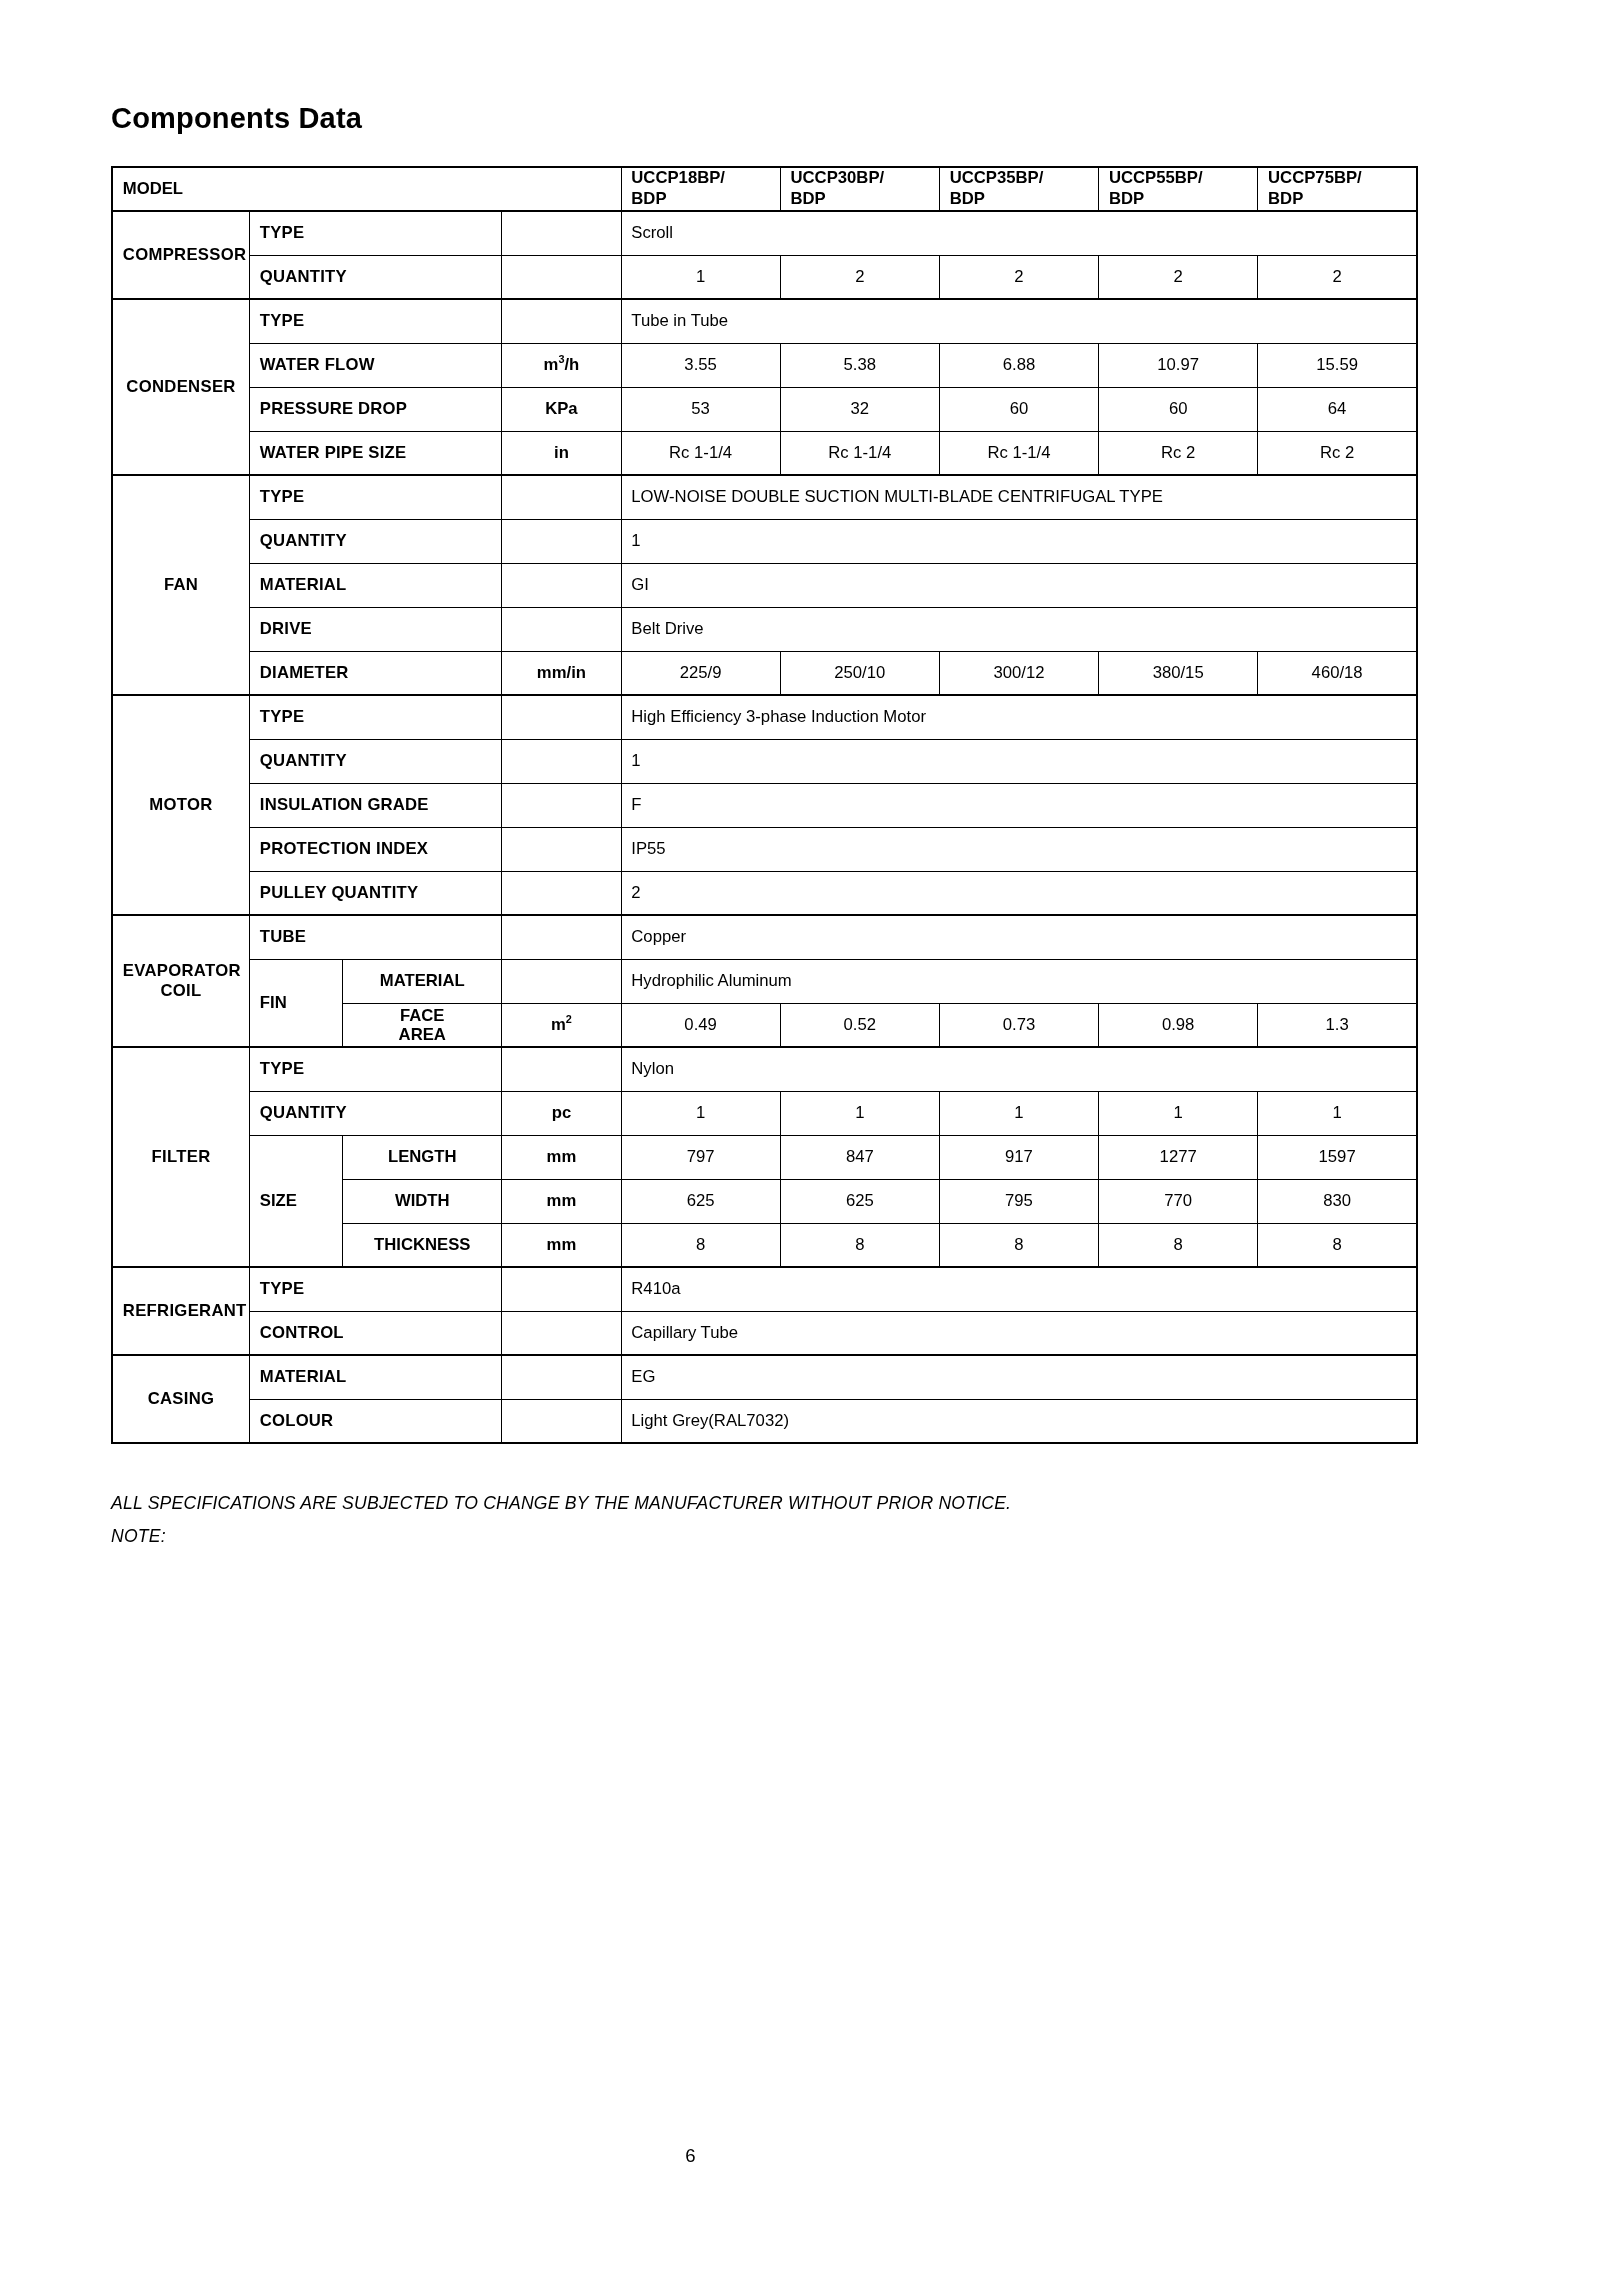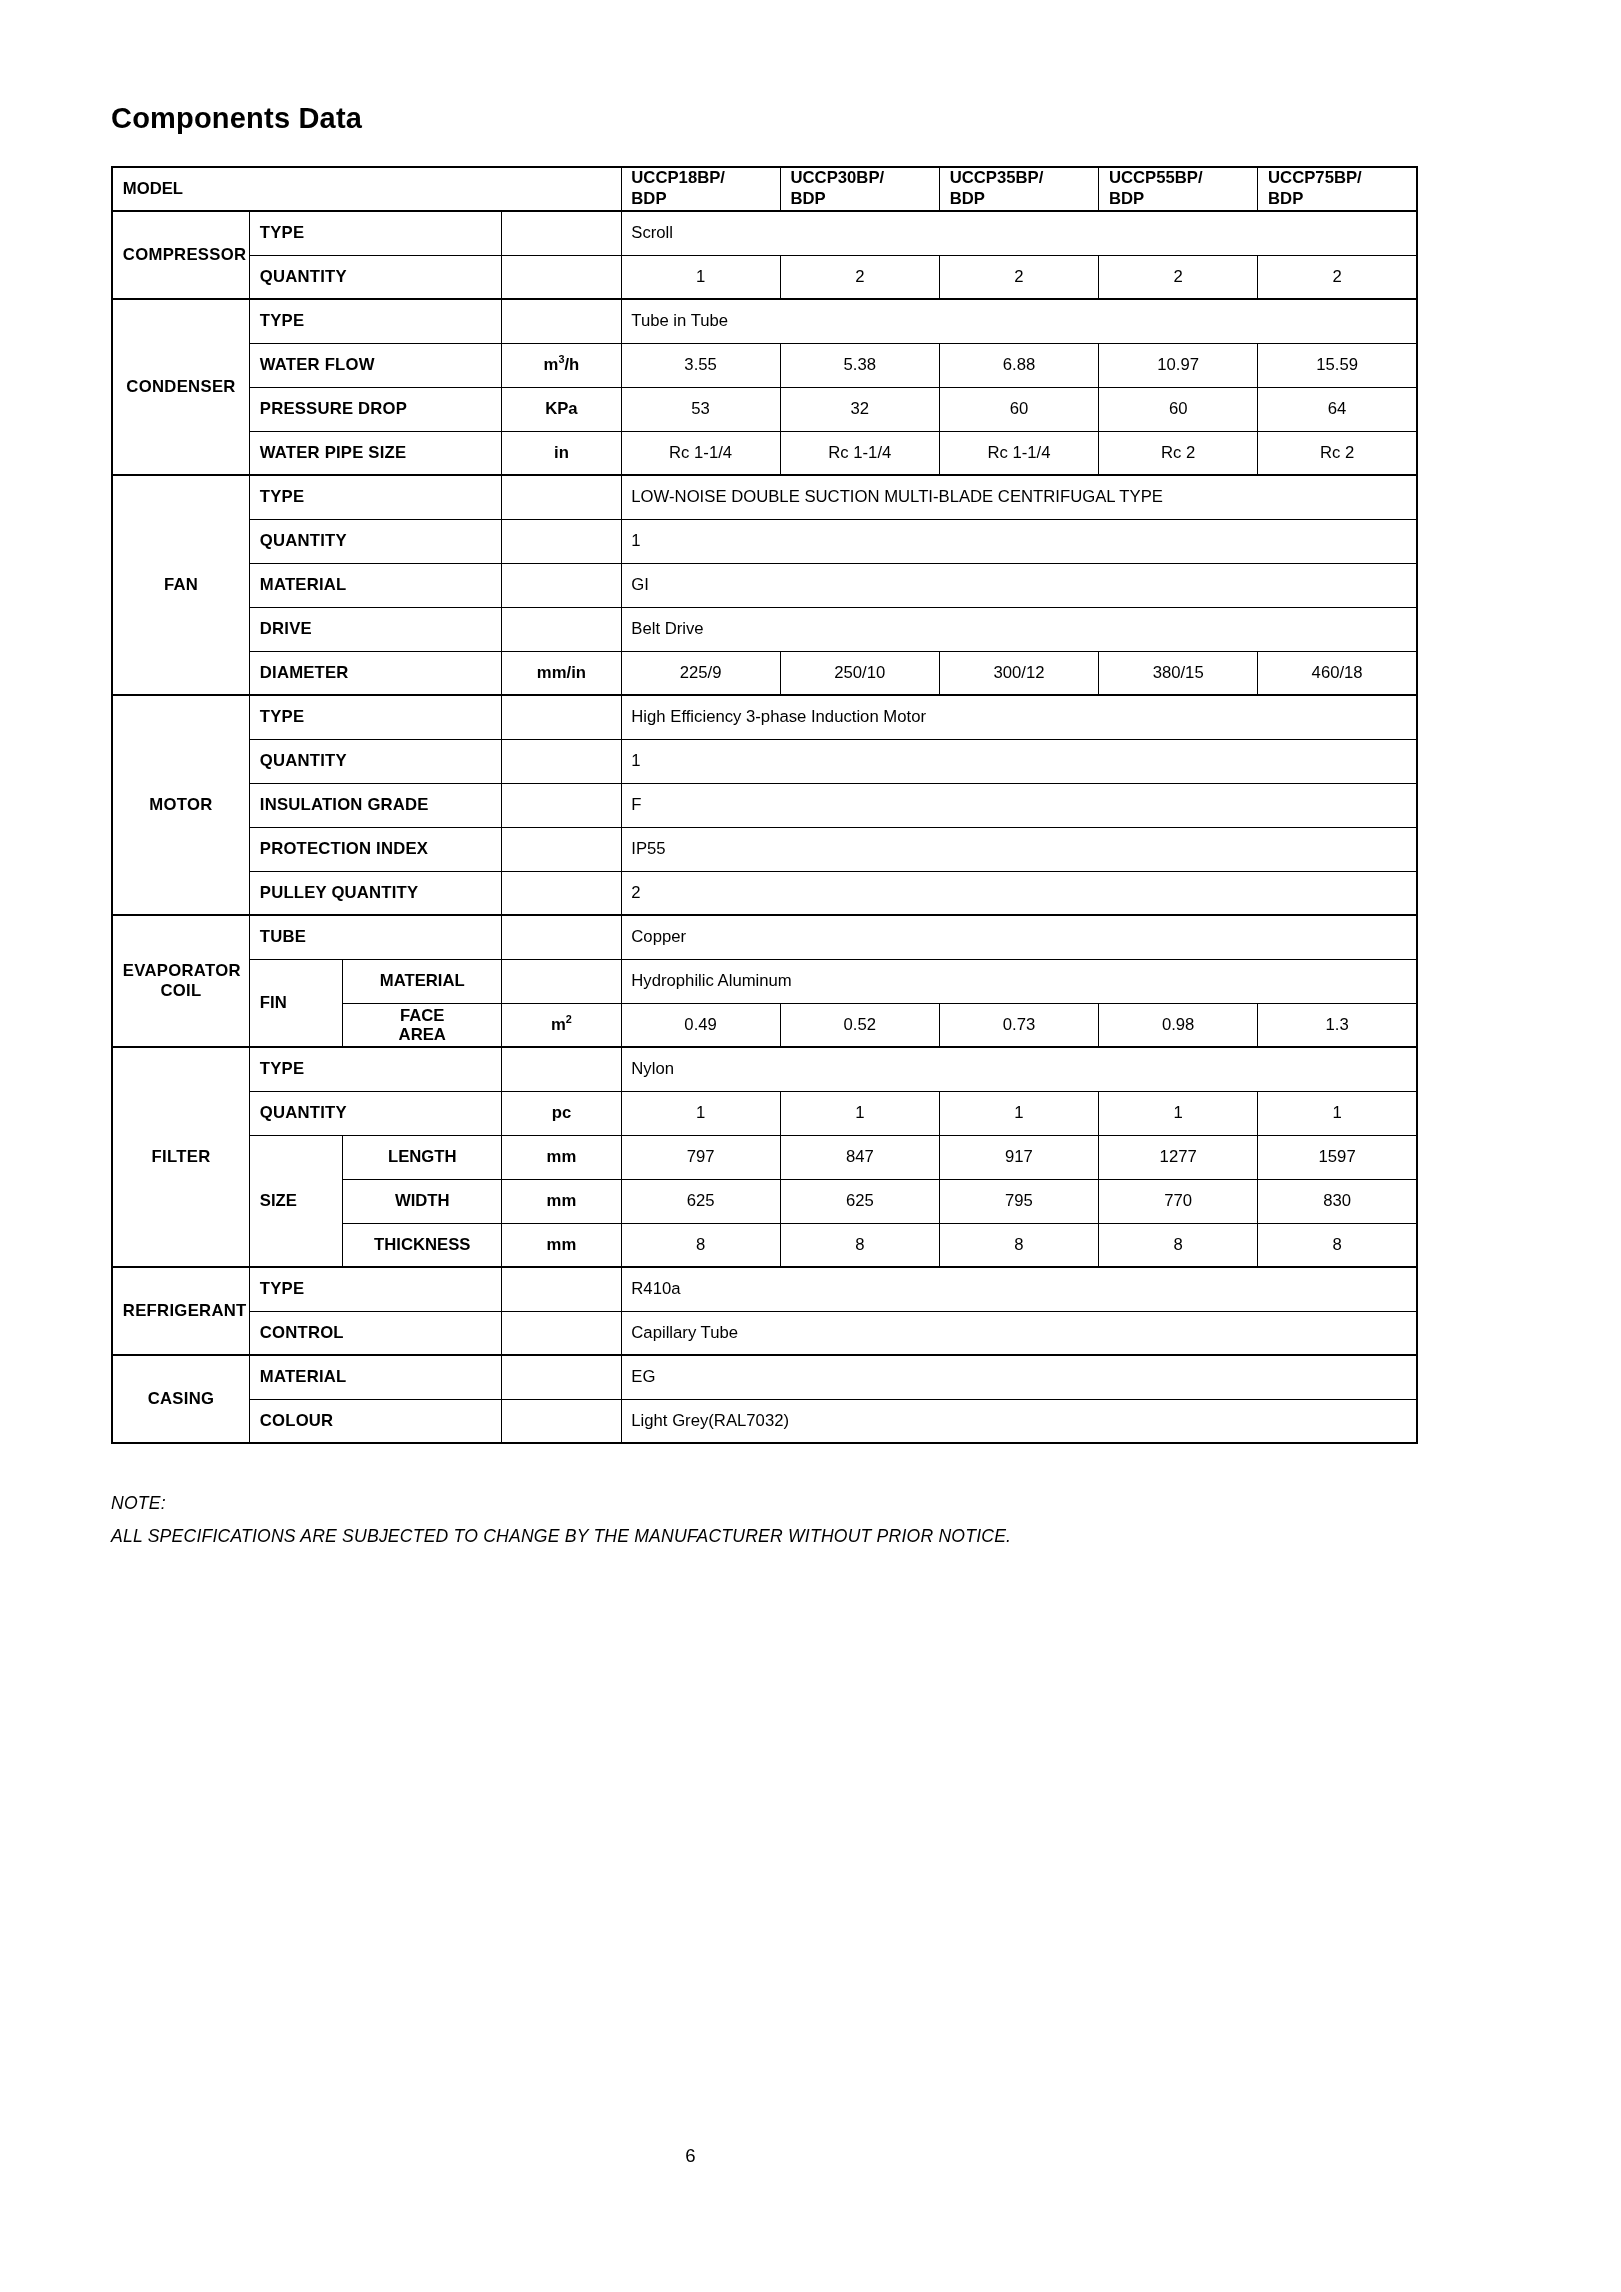--- a/index.html
+++ b/index.html
@@ -342,20 +342,20 @@
         </tr>
         <tr>
           <td class="param" colspan="2">COLOUR</td>
           <td class="unit"></td>
           <td class="span-val" colspan="5">Light Grey(RAL7032)</td>
         </tr>
       </tbody>
   </table>
 
   <div class="note">
+    <div>ALL SPECIFICATIONS ARE SUBJECTED TO CHANGE BY THE MANUFACTURER WITHOUT PRIOR NOTICE.</div>
     <div>NOTE:</div>
-    <div>ALL SPECIFICATIONS ARE SUBJECTED TO CHANGE BY THE MANUFACTURER WITHOUT PRIOR NOTICE.</div>
   </div>
 
   <div class="pageno">6</div>
 
 </div>
 
 
 </body></html>

